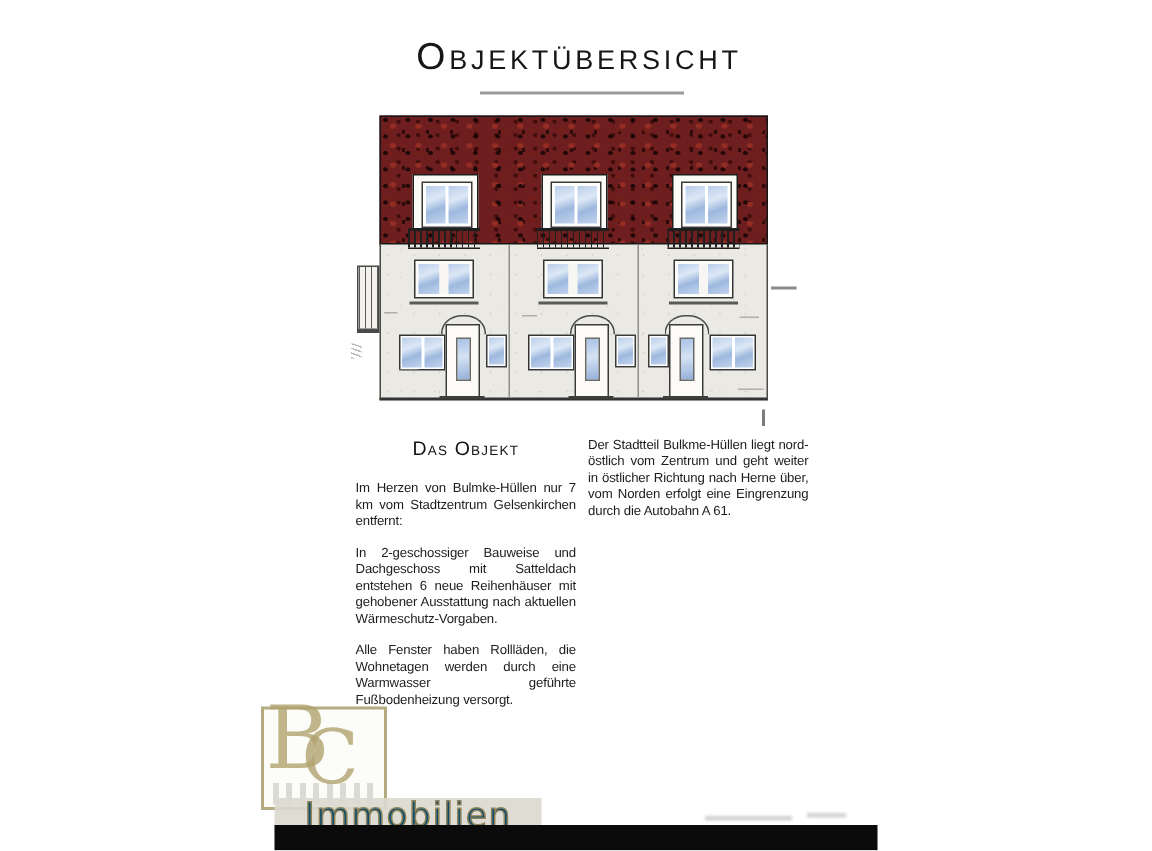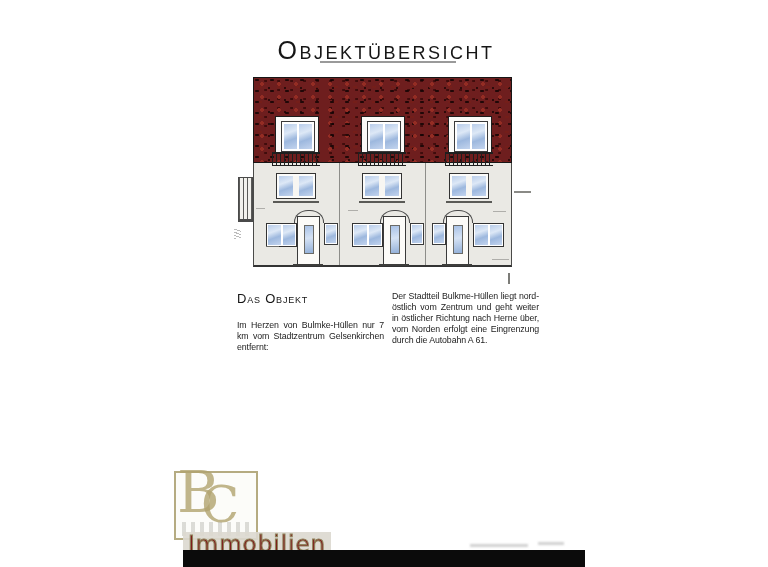--- a/index.html
+++ b/index.html
@@ -2,21 +2,21 @@
 <html lang="de"><head>
 <meta charset="utf-8">
 <style>
   html,body{margin:0;padding:0;background:#fff;}
   .canvas{position:relative;width:768px;height:567px;background:#ffffff;overflow:hidden;
           font-family:"Liberation Sans",sans-serif;color:#1a1a1a;}
 
   
   .title-wrap{position:absolute;left:230px;top:24px;width:312px;text-align:center;}
   .page-title{font-size:25px;font-variant:small-caps;letter-spacing:2.5px;font-weight:normal;
-              color:#161616;margin:12px;white-space:nowrap;}
+              color:#161616;margin:0;white-space:nowrap;}
   .title-underline{position:absolute;left:320px;top:61px;width:136px;height:2px;background:#9a9a9a;}
 
   
   .drawing{position:absolute;left:253px;top:77px;width:259px;height:190px;}
   .roof{position:absolute;left:0;top:0;width:257px;height:84px;
         border:1px solid #161616;border-bottom:2px solid #161616;
         background-color:#6e1e1e;
         background-image:
           radial-gradient(ellipse 4px 3px at 3px 2px, rgba(18,4,4,.85) 40%, transparent 46%),
           radial-gradient(ellipse 5px 4px at 8px 6px, rgba(152,46,36,.9) 40%, transparent 46%),
@@ -79,37 +79,37 @@
   .dim-1{left:3px;top:131px;width:9px;} .dim-2{left:240px;top:134px;width:13px;}
   .dim-3{left:13px;top:169px;width:13px;} .dim-4{left:239px;top:182px;width:17px;}
   .dim-5{left:95px;top:133px;width:10px;}
   .smudge-l{position:absolute;left:-19px;top:152px;width:7px;height:10px;opacity:.5;
             background:repeating-linear-gradient(20deg,#777 0 1px,transparent 1px 3px);}
 
   
   .col{position:absolute;top:291px;width:147px;z-index:2;}
   .col-left{left:237px;} .col-right{left:392px;}
   .col h2{font-size:13px;font-variant:small-caps;font-weight:normal;letter-spacing:0.8px;
-          color:#141414;margin:0 0 14px 0;}
+          color:#141414;margin:0 0 14px 0;text-align:center;}
   .col p{font-size:8.8px;line-height:11px;text-align:justify;margin:0 0 10px 0;color:#1c1c1c;
          letter-spacing:-0.1px;}
 
   
   .watermark{position:absolute;left:174px;top:471px;z-index:1;}
   .monogram{position:relative;width:80px;height:65px;border:2px solid rgba(168,156,108,.85);
             background:rgba(250,249,244,.55);}
   .mono-b{position:absolute;left:1px;top:-10px;font-family:"DejaVu Serif",serif;font-size:58px;
           color:rgba(176,162,110,.8);line-height:1;}
   .mono-c{position:absolute;left:25px;top:7px;font-family:"DejaVu Serif",serif;font-size:50px;
           color:rgba(176,162,110,.8);line-height:1;}
   .skyline{position:absolute;bottom:2px;left:6px;right:6px;height:14px;opacity:.3;
            background:repeating-linear-gradient(90deg,#8f8f85 0 4px,transparent 4px 9px);}
   .wm-label{position:absolute;left:9px;top:61px;z-index:3;font-family:"DejaVu Sans",sans-serif;
-            font-size:23px;letter-spacing:1px;line-height:24px;padding:0 5px;
-            color:#7f1d1d;-webkit-text-stroke:1px #8f845c;
+            font-size:23px;letter-spacing:1px;line-height:24px;padding:0 20px;
+            color:#0c4a6e;-webkit-text-stroke:1px #8f845c;
             background:rgba(219,216,207,.9);}
 
   
   .scan-bar{position:absolute;left:183px;top:550px;width:402px;height:17px;background:#0b0b0b;z-index:2;}
   .scan-smudge{position:absolute;background:#9a9a9a;opacity:.45;filter:blur(1px);z-index:1;}
   .sm-1{left:470px;top:544px;width:58px;height:3px;}
   .sm-2{left:538px;top:542px;width:26px;height:3px;}
 </style>
 </head>
 <body>
@@ -218,20 +218,22 @@
     <div class="dim dim-2"></div>
     <div class="dim dim-3"></div>
     <div class="dim dim-4"></div>
     <div class="dim dim-5"></div>
     <div class="smudge-l"></div>
   </div>
 
   <div class="col col-left">
     <h2>Das Objekt</h2>
     <p>Im Herzen von Bulmke-Hüllen nur 7 km vom Stadtzentrum Gelsenkirchen entfernt:</p>
+    <p>In 2-geschossiger Bauweise und Dachgeschoss mit Satteldach entstehen 6 neue Reihenhäuser mit gehobener Ausstattung nach aktuellen Wärmeschutz-Vorgaben.</p>
+    <p>Alle Fenster haben Rollläden, die Wohnetagen werden durch eine Warmwasser geführte Fußbodenheizung versorgt.</p>
   </div>
 
   <div class="col col-right">
     <p>Der Stadtteil Bulkme-Hüllen liegt nord-östlich vom Zentrum und geht weiter in östlicher Richtung nach Herne über, vom Norden erfolgt eine Eingrenzung durch die Autobahn A 61.</p>
   </div>
 
   <div class="watermark">
     <div class="monogram">
       <span class="mono-b">B</span>
       <span class="mono-c">C</span>

